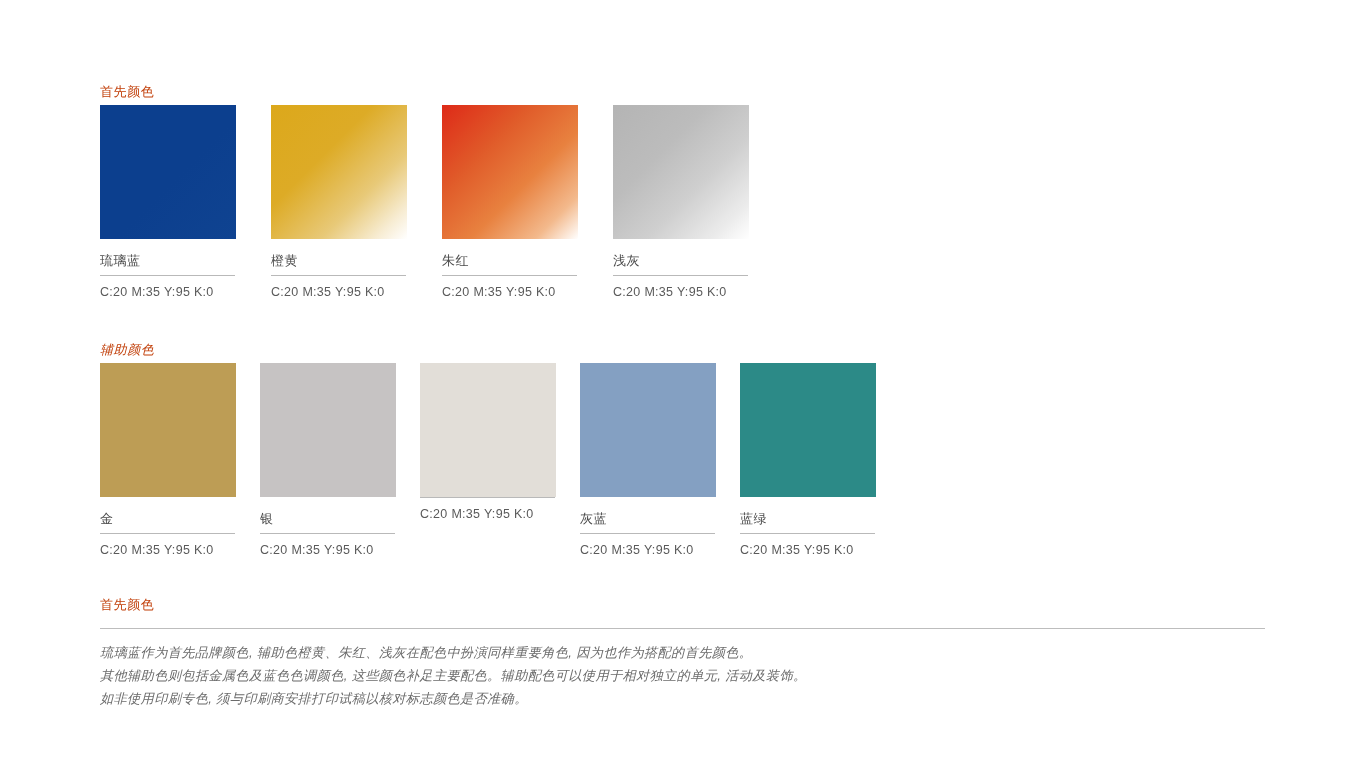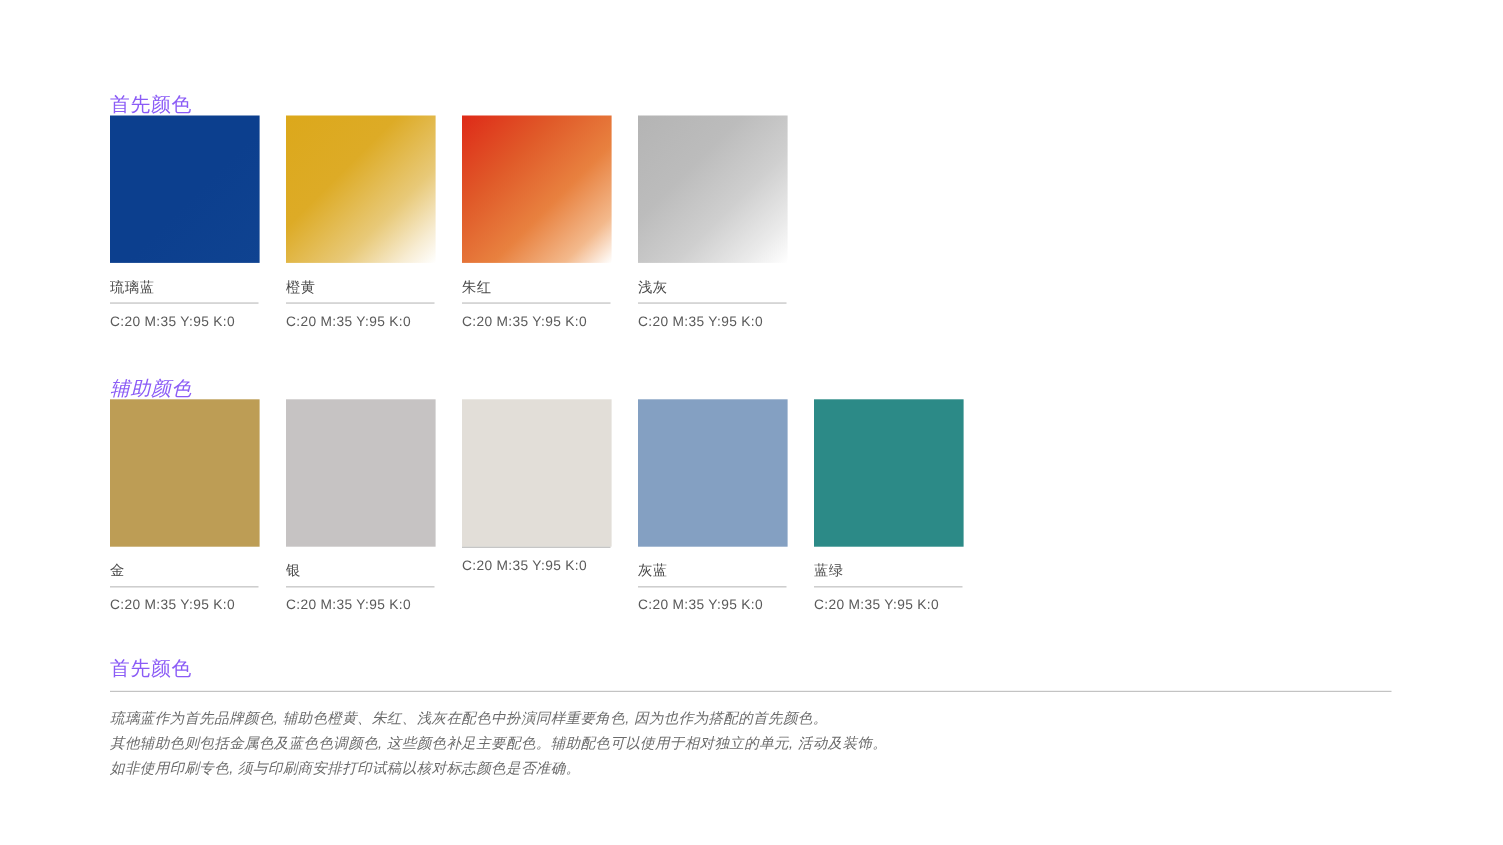--- a/index.html
+++ b/index.html
@@ -17,22 +17,22 @@
 
   .page {
     position: relative;
     width: 1366px;
     height: 768px;
   }
 
   
   .section-title {
     position: absolute;
-    font-size: 18px;
-    color: #8b5cf6;
+    font-size: 13px;
+    color: #c2410c;
     letter-spacing: 0.6px;
     white-space: nowrap;
   }
 
   
   .swatch-row {
     position: absolute;
     display: flex;
   }
   .swatch-cell {
@@ -84,21 +84,21 @@
     margin: 0;
   }
 </style>
 </head>
 <body>
 
 <div class="page">
 
   <div class="section-title" style="left:100px; top:83px;">首先颜色</div>
 
-  <div class="swatch-row" id="primary-row" style="left:100px; top:105px; gap:24px;">
+  <div class="swatch-row" id="primary-row" style="left:100px; top:105px; gap:35px;">
       <div class="swatch-cell">
         <div class="swatch-chip" style="background: linear-gradient(135deg, rgb(12, 63, 142) 0%, rgb(12, 63, 142) 55%, rgb(15, 67, 145) 100%);"></div>
         <div class="swatch-name">琉璃蓝</div>
         <div class="swatch-rule"></div>
         <div class="swatch-cmyk">C:20  M:35  Y:95  K:0</div>
       </div>
       <div class="swatch-cell">
         <div class="swatch-chip" style="background: linear-gradient(135deg, rgb(220, 168, 27) 0%, rgb(221, 171, 38) 38%, rgb(232, 201, 120) 68%, rgb(247, 236, 210) 88%, rgb(255, 255, 255) 100%);"></div>
         <div class="swatch-name">橙黄</div>
         <div class="swatch-rule"></div>

